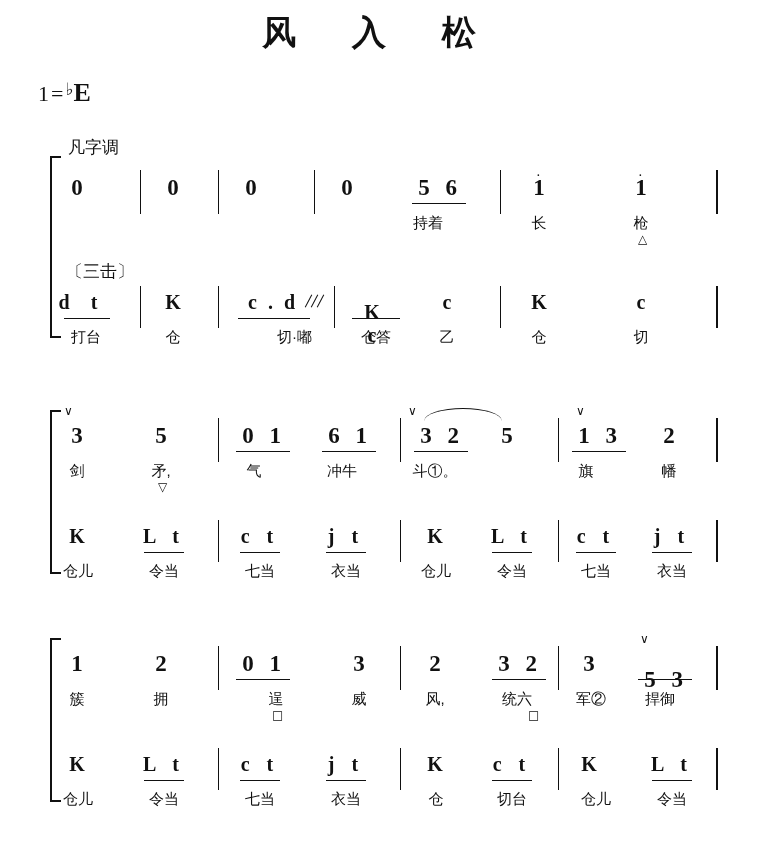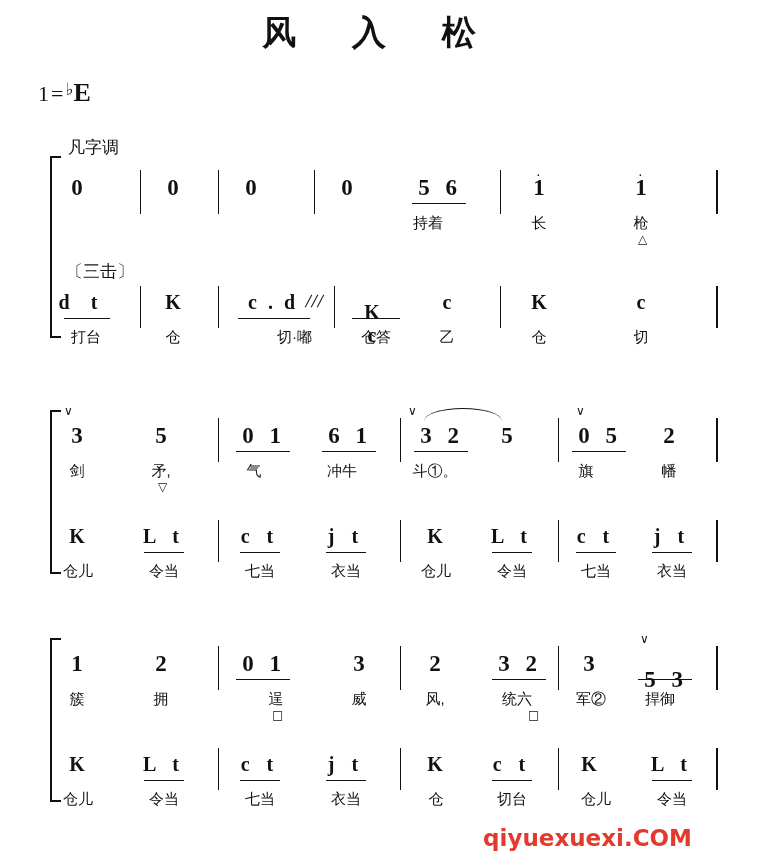--- a/index.html
+++ b/index.html
@@ -184,21 +184,21 @@
     <div class="cell jianpu" style="left:320px;top:5px;width:60px;letter-spacing:5px;">6 1</div>
     <div class="underline" style="left:322px;top:33px;width:54px;"></div>
     <div class="barline" style="left:400px;top:0px;height:44px;"></div>
     <div class="vmark" style="left:408px;top:-14px;">∨</div>
     <div class="slur" style="left:424px;top:-10px;width:78px;"></div>
     <div class="cell jianpu" style="left:412px;top:5px;width:60px;letter-spacing:5px;">3 2</div>
     <div class="underline" style="left:414px;top:33px;width:54px;"></div>
     <div class="cell jianpu" style="left:492px;top:5px;width:30px;">5</div>
     <div class="barline" style="left:558px;top:0px;height:44px;"></div>
     <div class="vmark" style="left:576px;top:-14px;">∨</div>
-    <div class="cell jianpu" style="left:570px;top:5px;width:60px;letter-spacing:5px;">0 5</div>
+    <div class="cell jianpu" style="left:570px;top:5px;width:60px;letter-spacing:5px;">1 3</div>
     <div class="underline" style="left:572px;top:33px;width:54px;"></div>
     <div class="cell jianpu" style="left:654px;top:5px;width:30px;">2</div>
     <div class="endline" style="left:716px;top:0px;height:44px;"></div>
 
     <div class="cell lyric" style="left:47px;top:44px;width:60px;">剑</div>
     <div class="cell lyric" style="left:131px;top:44px;width:60px;">矛,</div>
     <div class="vmark" style="left:158px;top:62px;">▽</div>
     <div class="cell lyric" style="left:224px;top:44px;width:60px;">气</div>
     <div class="cell lyric" style="left:310px;top:44px;width:64px;">冲牛</div>
     <div class="cell lyric" style="left:400px;top:44px;width:70px;">斗①。</div>
@@ -290,14 +290,13 @@
     <div class="cell lyric" style="left:46px;top:40px;width:64px;">仓儿</div>
     <div class="cell lyric" style="left:132px;top:40px;width:64px;">令当</div>
     <div class="cell lyric" style="left:228px;top:40px;width:64px;">七当</div>
     <div class="cell lyric" style="left:314px;top:40px;width:64px;">衣当</div>
     <div class="cell lyric" style="left:404px;top:40px;width:64px;">仓</div>
     <div class="cell lyric" style="left:480px;top:40px;width:64px;">切台</div>
     <div class="cell lyric" style="left:564px;top:40px;width:64px;">仓儿</div>
     <div class="cell lyric" style="left:640px;top:40px;width:64px;">令当</div>
   </div>
 
-  <div class="watermark">qiyuexuexi.COM</div>
 </div>
 
 </body></html>

